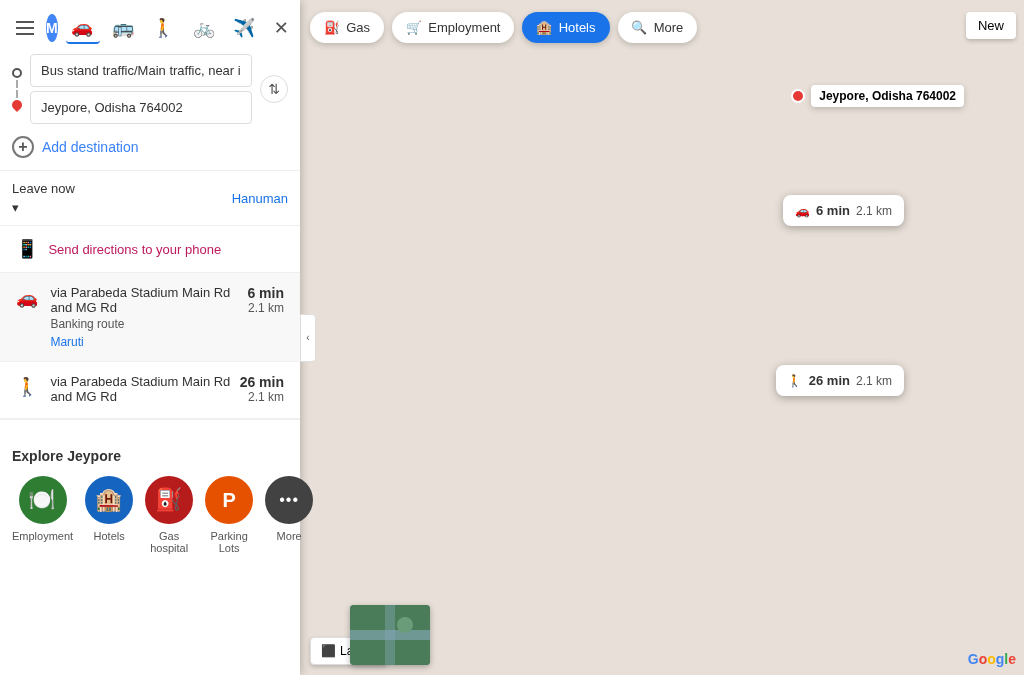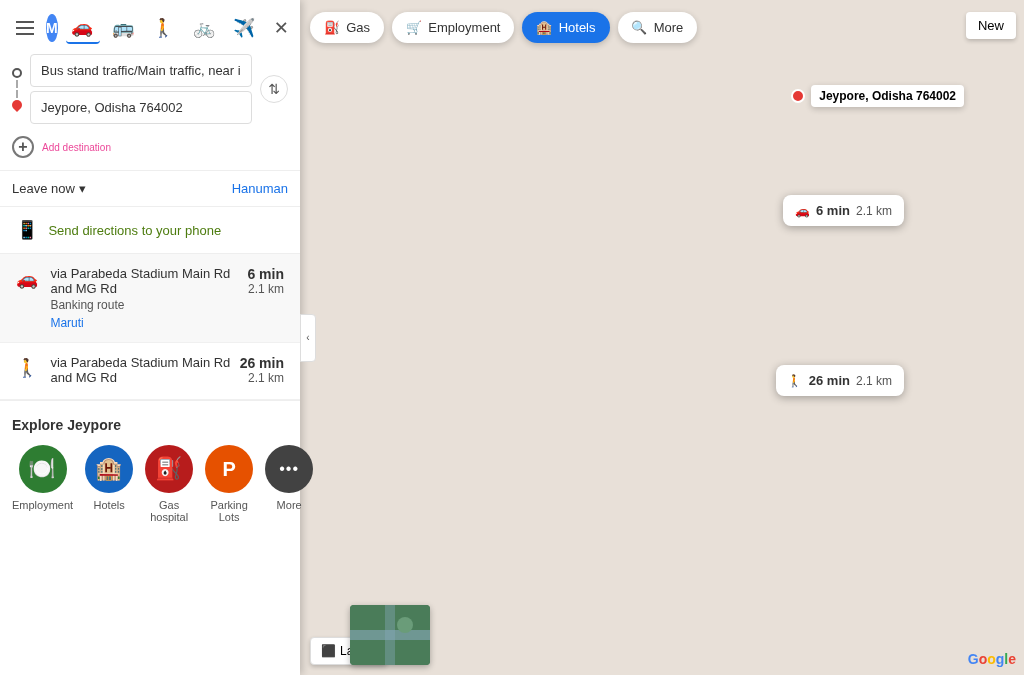--- a/index.html
+++ b/index.html
@@ -111,47 +111,47 @@
 
     .add-dest-row {
       display: flex; align-items: center; gap: 8px;
       padding: 8px 0 4px 0;
     }
     .add-btn {
       width: 22px; height: 22px; border: 2px solid #777; border-radius: 50%;
       background: none; cursor: pointer; display: flex; align-items: center; justify-content: center;
       color: #555; font-size: 16px; font-weight: bold;
     }
-    .add-dest-label { font-size: 10px; color: #ec4899; }
+    .add-dest-label { font-size: 14px; color: #3b82f6; }
 
     .leave-row {
       display: flex; align-items: center; justify-content: space-between;
       padding: 10px 12px;
       border-top: 1px solid #eee;
     }
     .leave-now-btn {
       background: none; border: none; cursor: pointer;
-      font-size: 13px; color: #333; display: flex; align-items: flex-start; gap: 4px;
+      font-size: 13px; color: #333; display: flex; align-items: flex-start; gap: 4px; flex-direction: column;
     }
     .options-btn {
       background: none; border: none; cursor: pointer;
       font-size: 13px; color: #1a73e8; font-weight: 500;
     }
 
     .divider { height: 1px; background: #eee; }
 
     
     .send-directions {
       display: flex; align-items: center; gap: 10px;
       padding: 12px 16px; cursor: pointer;
     }
     .phone-icon {
       color: #1a73e8; font-size: 18px;
     }
-    .send-label { font-size: 13px; color: #4d7c0f; font-weight: 500; }
+    .send-label { font-size: 13px; color: #be185d; font-weight: 500; }
 
     
     .routes-container { padding: 0; }
 
     .route-item {
       display: flex; align-items: flex-start;
       padding: 12px 16px;
       border-bottom: 1px solid #f0f0f0;
       cursor: pointer;
     }
@@ -163,21 +163,21 @@
     .route-info { flex: 1; }
     .route-name { font-size: 13px; color: #333; margin-bottom: 2px; }
     .fastest-tag { font-size: 12px; color: #555; }
     .details-link { font-size: 12px; color: #1a73e8; cursor: pointer; margin-top: 4px; display: block; }
 
     .route-time-dist { text-align: right; }
     .route-time { font-size: 14px; font-weight: 600; color: #333; }
     .route-dist { font-size: 12px; color: #555; }
 
     
-    .explore-section { padding: 16px 12px 12px 12px; }
+    .explore-section { padding: 28px 12px 12px 12px; }
     .explore-title { font-size: 14px; font-weight: 600; color: #333; margin-bottom: 12px; }
 
     .explore-icons {
       display: flex; gap: 12px; justify-content: space-around;
     }
     .explore-item {
       display: flex; flex-direction: column; align-items: center; gap: 6px; cursor: pointer;
     }
     .explore-circle {
       width: 48px; height: 48px; border-radius: 50%;

